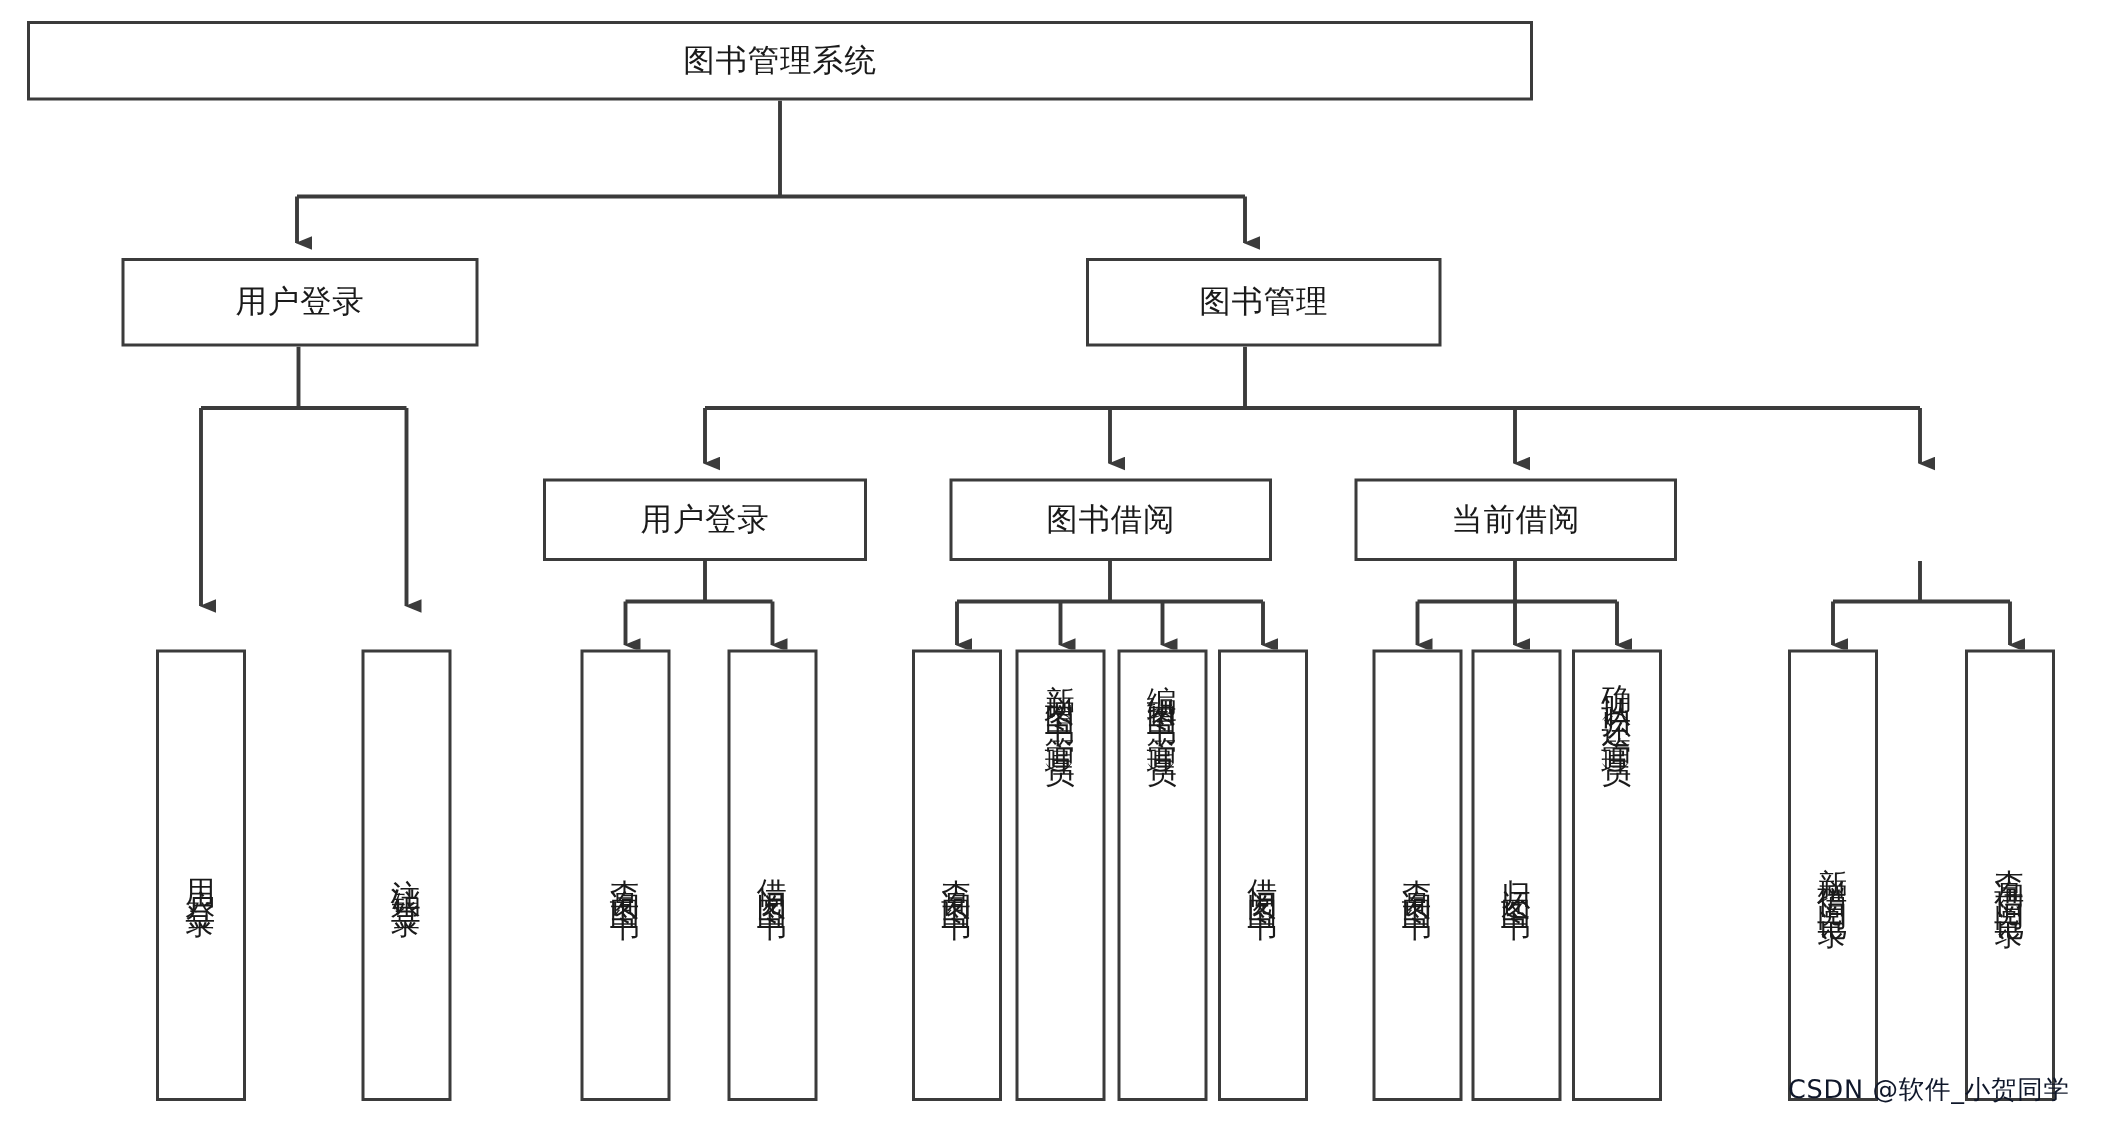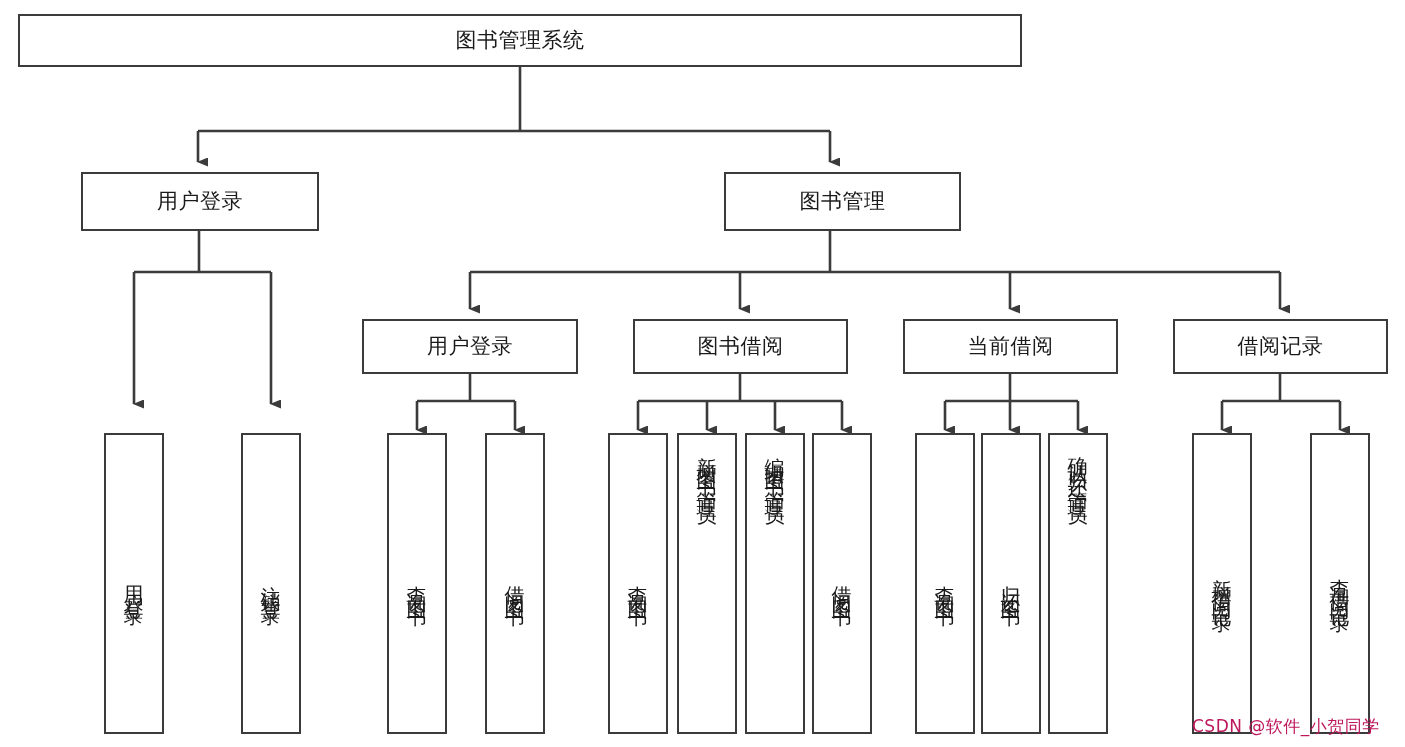--- a/index.html
+++ b/index.html
@@ -68,21 +68,21 @@
     align-items: center;
   }
   .node.leaf.topalign {
     align-items: flex-start;
   }
   .node.leaf.topalign .label {
     margin-top: 6px;
   }
   .watermark {
     position: absolute;
-    color: #be185d;
+    color: #0f172a;
     font-size: 17px;
     letter-spacing: 0.5px;
     white-space: nowrap;
     user-select: none;
   }
 </style>
 </head>
 <body>
 
 <div id="canvas">
@@ -152,23 +152,20 @@
 
   <div class="node horiz" style="left:362px; top:319px; width:216px; height:55px;">
     <span class="label">用户登录</span>
   </div>
   <div class="node horiz" style="left:633px; top:319px; width:215px; height:55px;">
     <span class="label">图书借阅</span>
   </div>
   <div class="node horiz" style="left:903px; top:319px; width:215px; height:55px;">
     <span class="label">当前借阅</span>
   </div>
-  <div class="node horiz" style="left:1173px; top:319px; width:215px; height:55px;">
-    <span class="label">借阅记录</span>
-  </div>
 
   <div class="node leaf centered" style="left:104px; top:433px; width:60px; height:301px;">
     <span class="label">用户登录</span>
   </div>
   <div class="node leaf centered" style="left:241px; top:433px; width:60px; height:301px;">
     <span class="label">注销登录</span>
   </div>
 
   <div class="node leaf centered" style="left:387px; top:433px; width:60px; height:301px;">
     <span class="label">查询图书</span>

